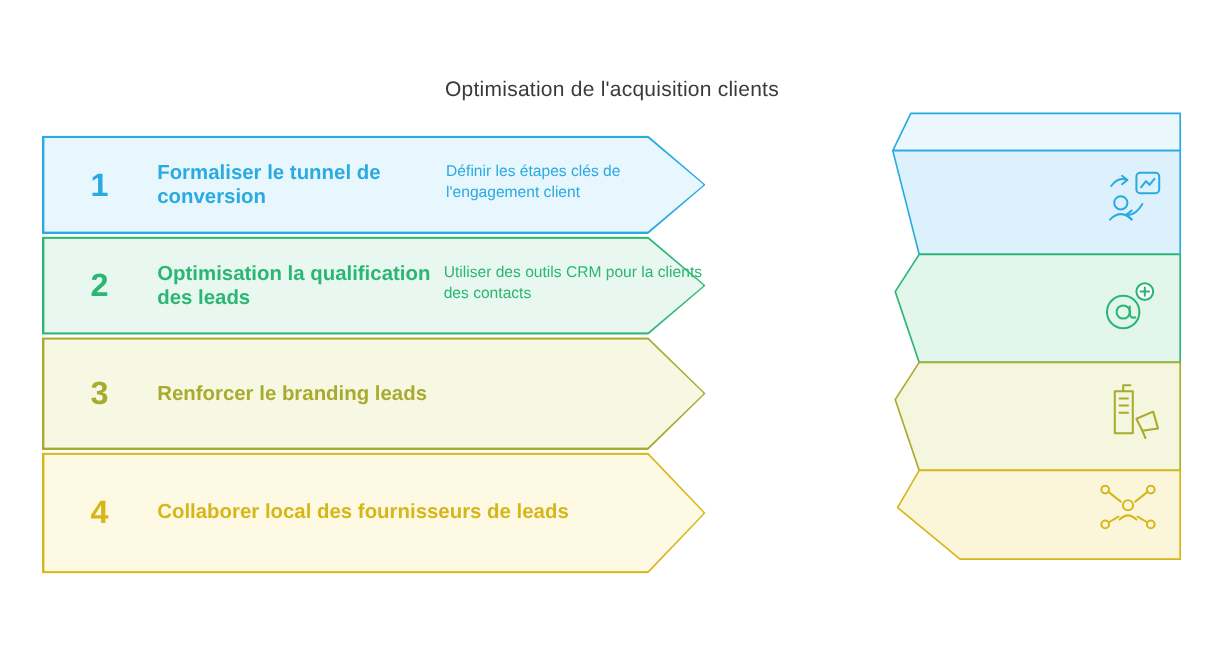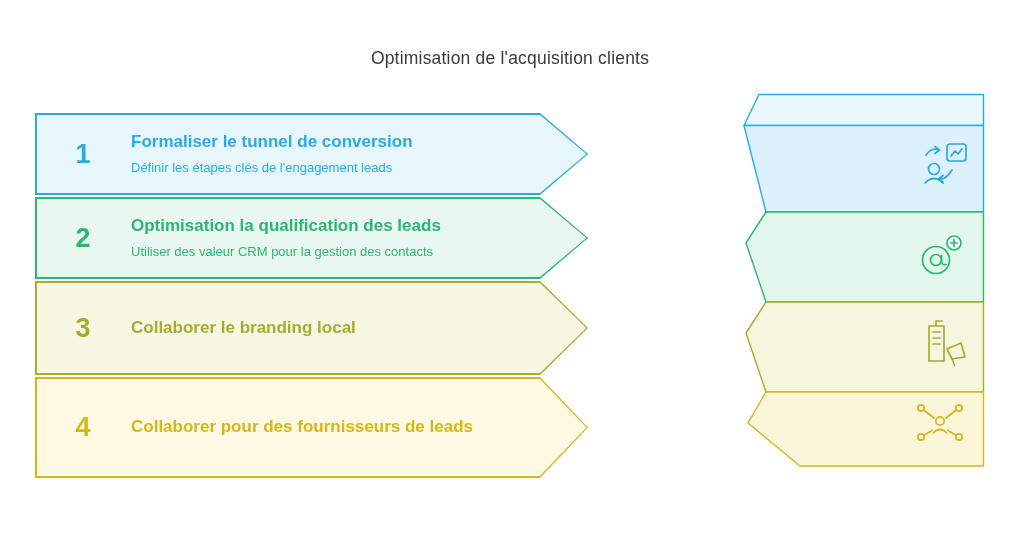--- a/index.html
+++ b/index.html
@@ -5,21 +5,21 @@
   html,body{margin:0;padding:0;}
   body{
     width:1020px;height:552px;position:relative;overflow:hidden;
     background:#ffffff;
     font-family:"Liberation Sans", sans-serif;
   }
   .canvas{position:absolute;inset:0;}
   .page-title{
     position:absolute;top:48px;left:0;right:0;
     text-align:center;font-size:17.5px;font-weight:500;
-    color:#3a3a3a;letter-spacing:.2px;margin:0;
+    color:#3a3a3a;letter-spacing:.2px;margin:16px;
   }
   .steps{position:absolute;left:35px;top:113px;width:553px;}
   .step{position:relative;width:553px;margin-bottom:2px;}
   .step.h-a{height:82px;}
   .step.h-b{height:94px;}
   .step.h-c{height:101px;}
   .arrow-outer{
     position:absolute;inset:0;background:var(--c);
     clip-path:polygon(0 0, calc(100% - 48px) 0, 100% 50%, calc(100% - 48px) 100%, 0 100%);
   }
@@ -27,21 +27,21 @@
     position:absolute;inset:1.6px;background:var(--fill);
     clip-path:polygon(0 0, calc(100% - 47px) 0, 100% 50%, calc(100% - 47px) 100%, 0 100%);
   }
   .step-content{
     position:absolute;inset:0;display:flex;align-items:center;z-index:2;
   }
   .step-number{
     width:96px;flex:0 0 96px;text-align:center;
     font-size:27px;font-weight:bold;color:var(--c);
   }
-  .step-text{display:flex;flex-direction:column;gap:7px;justify-content:center;}
+  .step-text{display:flex;flex-direction:row;gap:7px;justify-content:center;}
   .step-title{
     font-size:17px;font-weight:bold;color:var(--c);
     line-height:1.2;max-width:372px;
   }
   .step-subtitle{
     font-size:13px;color:var(--c);line-height:1.35;max-width:352px;
   }
   .ribbon{position:absolute;left:740px;top:92px;}
 </style>
 </head>
@@ -54,58 +54,58 @@
   <div class="steps">
 
     <div class="step h-a" style="--c: #29ABE2; --fill: #E8F6FD;">
       <div class="arrow-outer">
           <div class="arrow-inner"></div>
         </div>
       <div class="step-content">
         <div class="step-number">1</div>
         <div class="step-text">
           <div class="step-title">Formaliser le tunnel de conversion</div>
-          <div class="step-subtitle">Définir les étapes clés de l'engagement leads</div>
+          <div class="step-subtitle">Définir les étapes clés de l'engagement client</div>
         </div>
       </div>
     </div>
 
     <div class="step h-a" style="--c: #2BB673; --fill: #E8F8F0;">
       <div class="arrow-outer">
           <div class="arrow-inner"></div>
         </div>
       <div class="step-content">
         <div class="step-number">2</div>
         <div class="step-text">
           <div class="step-title">Optimisation la qualification des leads</div>
-          <div class="step-subtitle">Utiliser des valeur CRM pour la gestion des contacts</div>
+          <div class="step-subtitle">Utiliser des outils CRM pour la clients des contacts</div>
         </div>
       </div>
     </div>
 
     <div class="step h-b" style="--c: #A9AB2F; --fill: #F7F8E4;">
       <div class="arrow-outer">
           <div class="arrow-inner"></div>
         </div>
       <div class="step-content">
         <div class="step-number">3</div>
         <div class="step-text">
-          <div class="step-title">Collaborer le branding local</div>
+          <div class="step-title">Renforcer le branding leads</div>
         </div>
       </div>
     </div>
 
     <div class="step h-c" style="--c: #D6B71A; --fill: #FDF9E3;">
       <div class="arrow-outer">
           <div class="arrow-inner"></div>
         </div>
       <div class="step-content">
         <div class="step-number">4</div>
         <div class="step-text">
-          <div class="step-title">Collaborer pour des fournisseurs de leads</div>
+          <div class="step-title">Collaborer local des fournisseurs de leads</div>
         </div>
       </div>
     </div>
 
   </div>
 
   <svg class="ribbon" width="248" height="380" viewBox="0 0 248 380">
 
     <polygon points="19,2.5 243.5,2.5 243.5,33.5 4,33.5" stroke-width="1.4" stroke-linejoin="round" fill="#EAF7FD" stroke="#29ABE2"></polygon>
 

